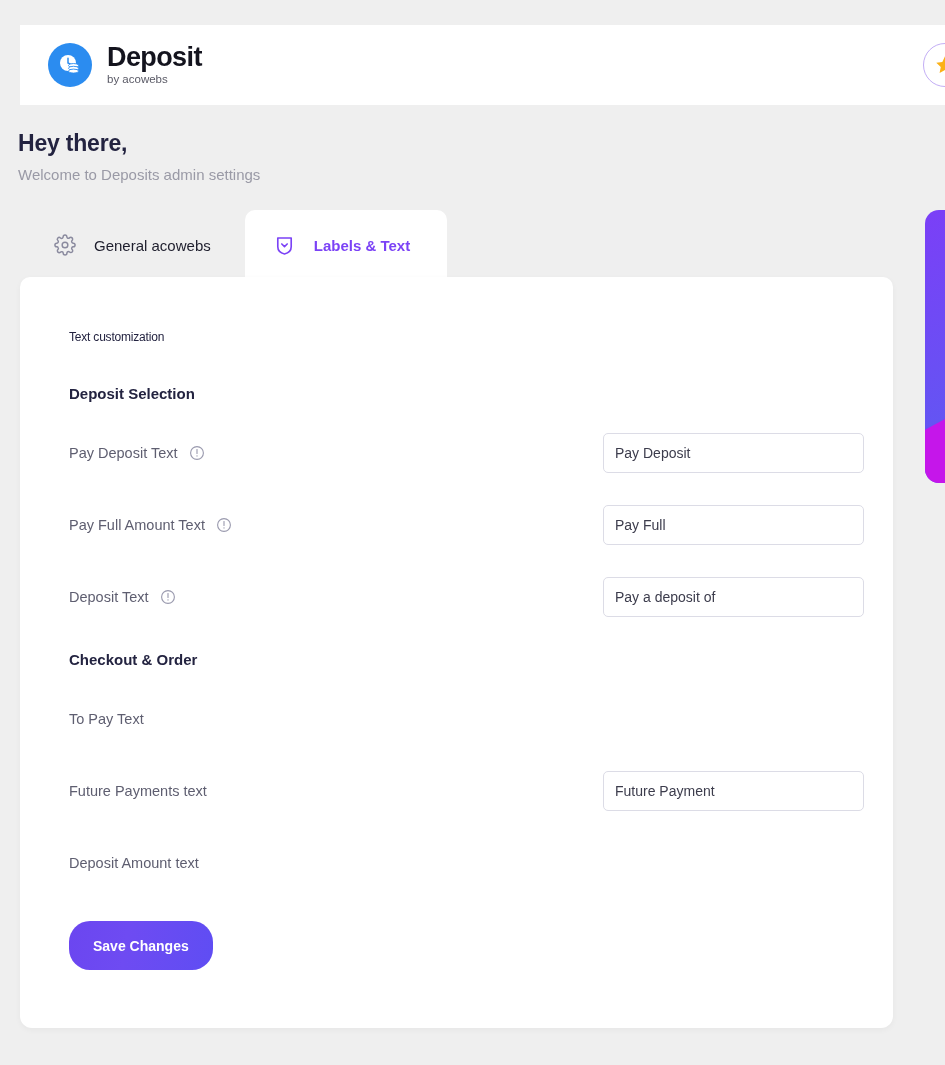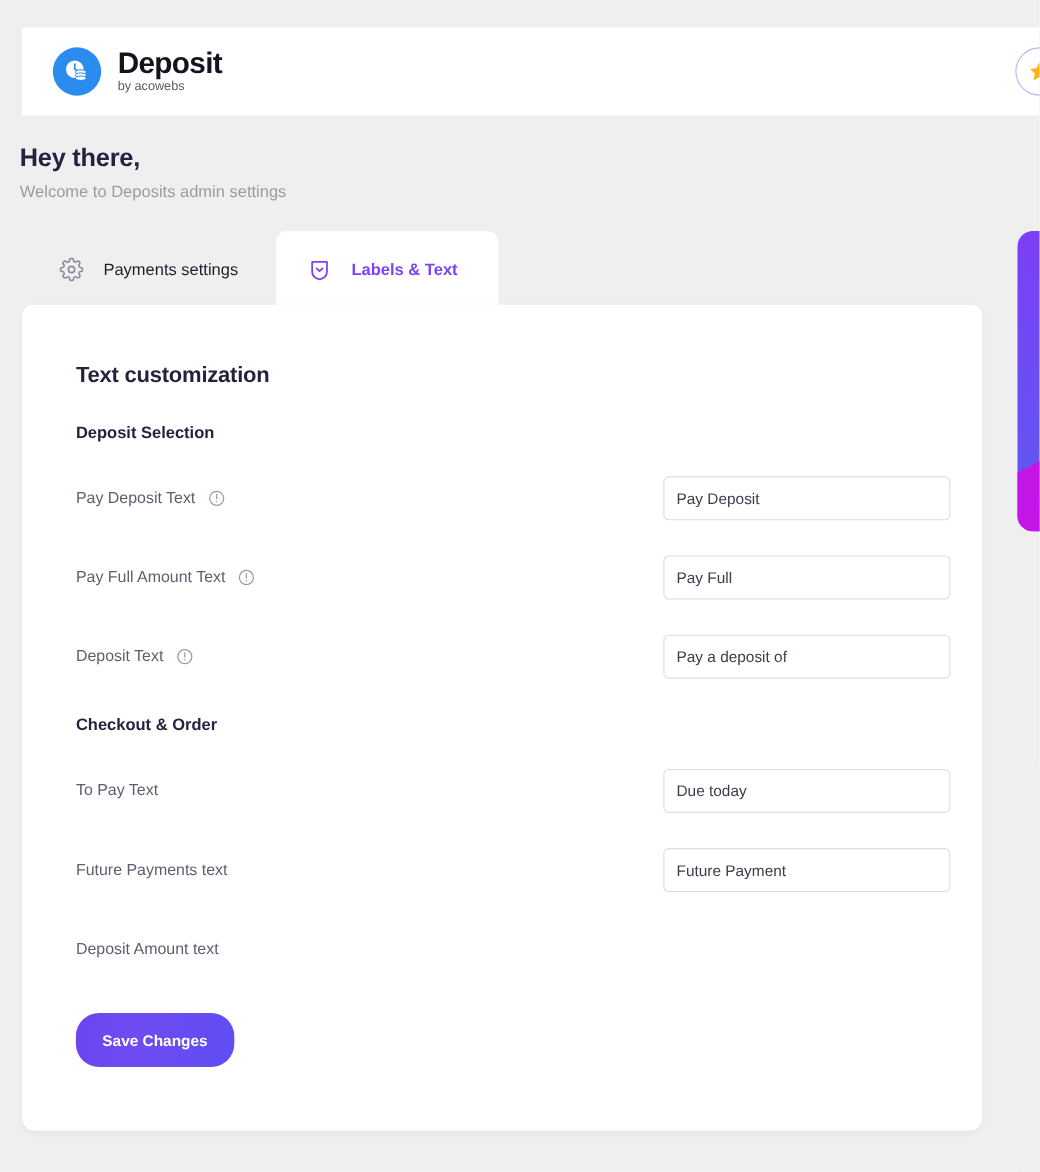--- a/index.html
+++ b/index.html
@@ -100,21 +100,21 @@
   .card {
     position: absolute;
     left: 20px; top: 277px;
     width: 873px; height: 751px;
     background: #ffffff;
     border-radius: 10px 10px 12px 12px;
     box-shadow: 0 2px 6px rgba(0,0,0,0.04);
   }
   .card-title {
     position: absolute; left: 49px; top: 53px;
-    font-size: 20px; font-weight: bold; color: #232340;
+    font-size: 12px; font-weight: normal; color: #232340;
     letter-spacing: -0.2px;
   }
   .section-title {
     font-size: 15px; font-weight: bold; color: #232340;
   }
 
   .form { position: absolute; left: 49px; top: 108px; width: 795px; }
   .section-head { margin-bottom: 14px; }
   .sec2 { margin-top: 18px; }
 
@@ -189,21 +189,21 @@
   </div>
 
   <div class="tabs">
     <div class="tab tab-inactive">
       <span class="tab-ico">
         <svg width="22" height="22" viewBox="0 0 24 24" fill="none" stroke="#8a8a9e" stroke-width="1.6">
           <circle cx="12" cy="12" r="3.1"></circle>
           <path d="M19.4 15a1.65 1.65 0 0 0 .33 1.82l.06.06a2 2 0 1 1-2.83 2.83l-.06-.06a1.65 1.65 0 0 0-1.82-.33 1.65 1.65 0 0 0-1 1.51V21a2 2 0 0 1-4 0v-.09A1.65 1.65 0 0 0 9 19.4a1.65 1.65 0 0 0-1.82.33l-.06.06a2 2 0 1 1-2.83-2.83l.06-.06A1.65 1.65 0 0 0 4.6 15a1.65 1.65 0 0 0-1.51-1H3a2 2 0 0 1 0-4h.09A1.65 1.65 0 0 0 4.6 9a1.65 1.65 0 0 0-.33-1.82l-.06-.06a2 2 0 1 1 2.83-2.83l.06.06A1.65 1.65 0 0 0 9 4.6a1.65 1.65 0 0 0 1-1.51V3a2 2 0 0 1 4 0v.09a1.65 1.65 0 0 0 1 1.51 1.65 1.65 0 0 0 1.82-.33l.06-.06a2 2 0 1 1 2.83 2.83l-.06.06A1.65 1.65 0 0 0 19.4 9v0a1.65 1.65 0 0 0 1.51 1H21a2 2 0 0 1 0 4h-.09a1.65 1.65 0 0 0-1.51 1z"></path>
         </svg>
       </span>
-      <span>Payments settings</span>
+      <span>General acowebs</span>
     </div>
     <div class="tab tab-active">
       <span class="tab-ico">
         <svg width="23" height="23" viewBox="0 0 24 24" fill="none" stroke="#7b42f6" stroke-width="1.7">
           <path d="M5 4.2 h14 v9.2 c0 3.9 -3.2 6.6 -7 7.4 c-3.8 -0.8 -7 -3.5 -7 -7.4 Z" stroke-linejoin="round"></path>
           <path d="M9.2 10.4 L12 13.1 L14.8 10.4" stroke-linecap="round" stroke-linejoin="round"></path>
         </svg>
       </span>
       <span>Labels &amp; Text</span>
     </div>
@@ -271,23 +271,20 @@
       </div>
 
       <div class="section-head sec2">
         <span class="section-title">Checkout &amp; Order</span>
       </div>
 
       <div class="row">
         <div class="row-label">
           <span>To Pay Text</span>
         </div>
-        <div class="row-field">
-          <input class="text-input" type="text" value="Due today" placeholder="Due today" style="">
-        </div>
       </div>
 
       <div class="row">
         <div class="row-label">
           <span>Future Payments text</span>
         </div>
         <div class="row-field">
           <input class="text-input" type="text" value="Future Payment" placeholder="Future Payment" style="">
         </div>
       </div>

